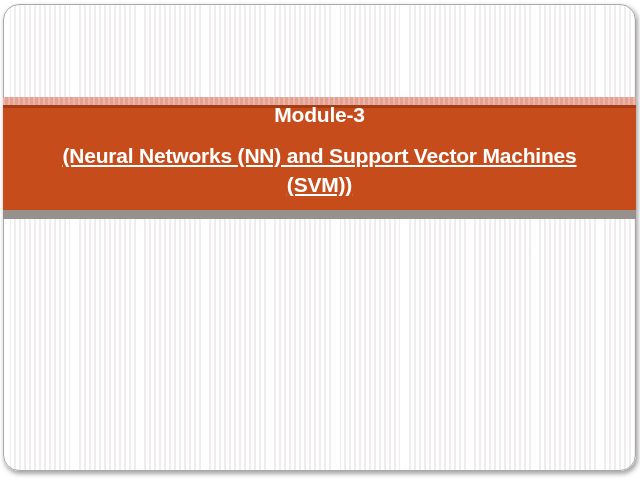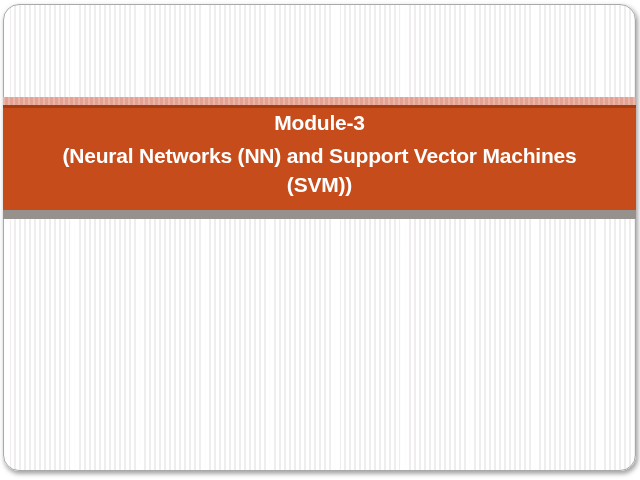--- a/index.html
+++ b/index.html
@@ -71,21 +71,22 @@
     color: var(--title-text, #ffffff);
     font-size: 21px;
     line-height: 29px;
     font-weight: 700;
     text-align: center;
     letter-spacing: -0.2px;
     width: 100%;
   }
   .title-line-2 {
     max-width: 530px;
-    margin: 4px auto;
+    margin: 12px auto;
+    text-decoration: underline;
   }
 </style>
 </head>
 <body>
 
 <div class="canvas">
   <div class="slide">
     <div class="banner">
       <div class="banner-pink"></div>
       <div class="banner-darkline"></div>

